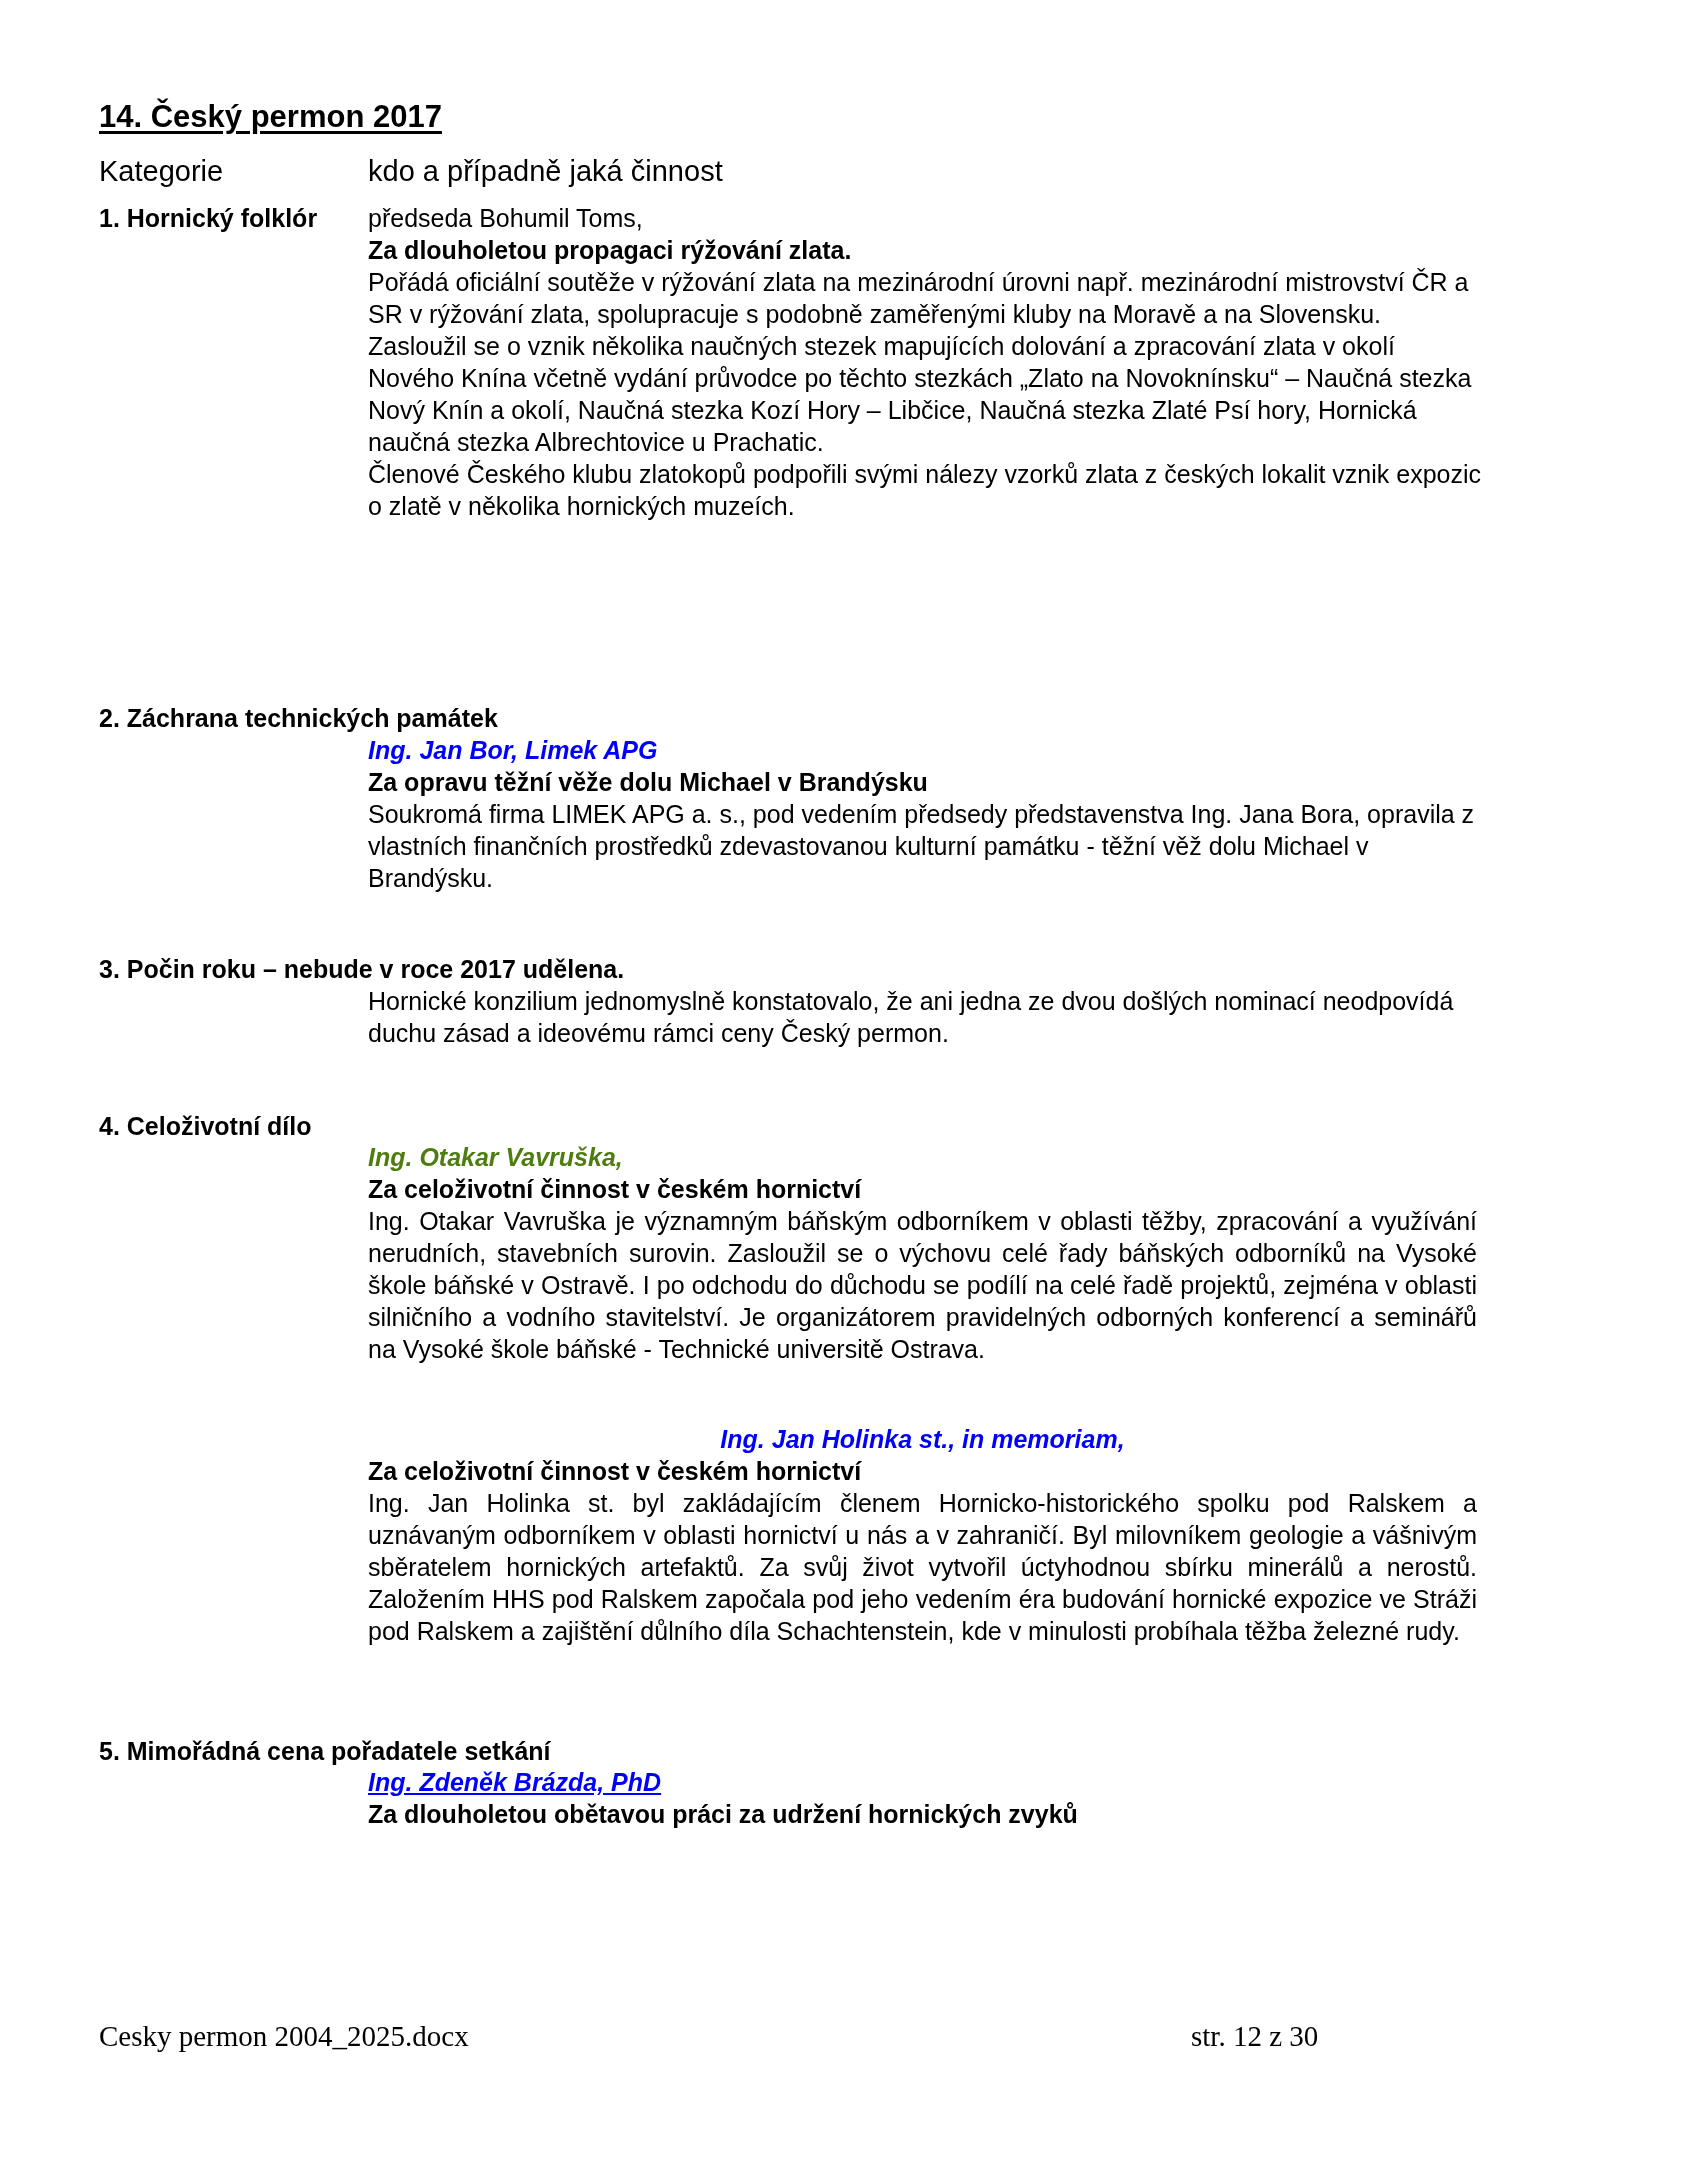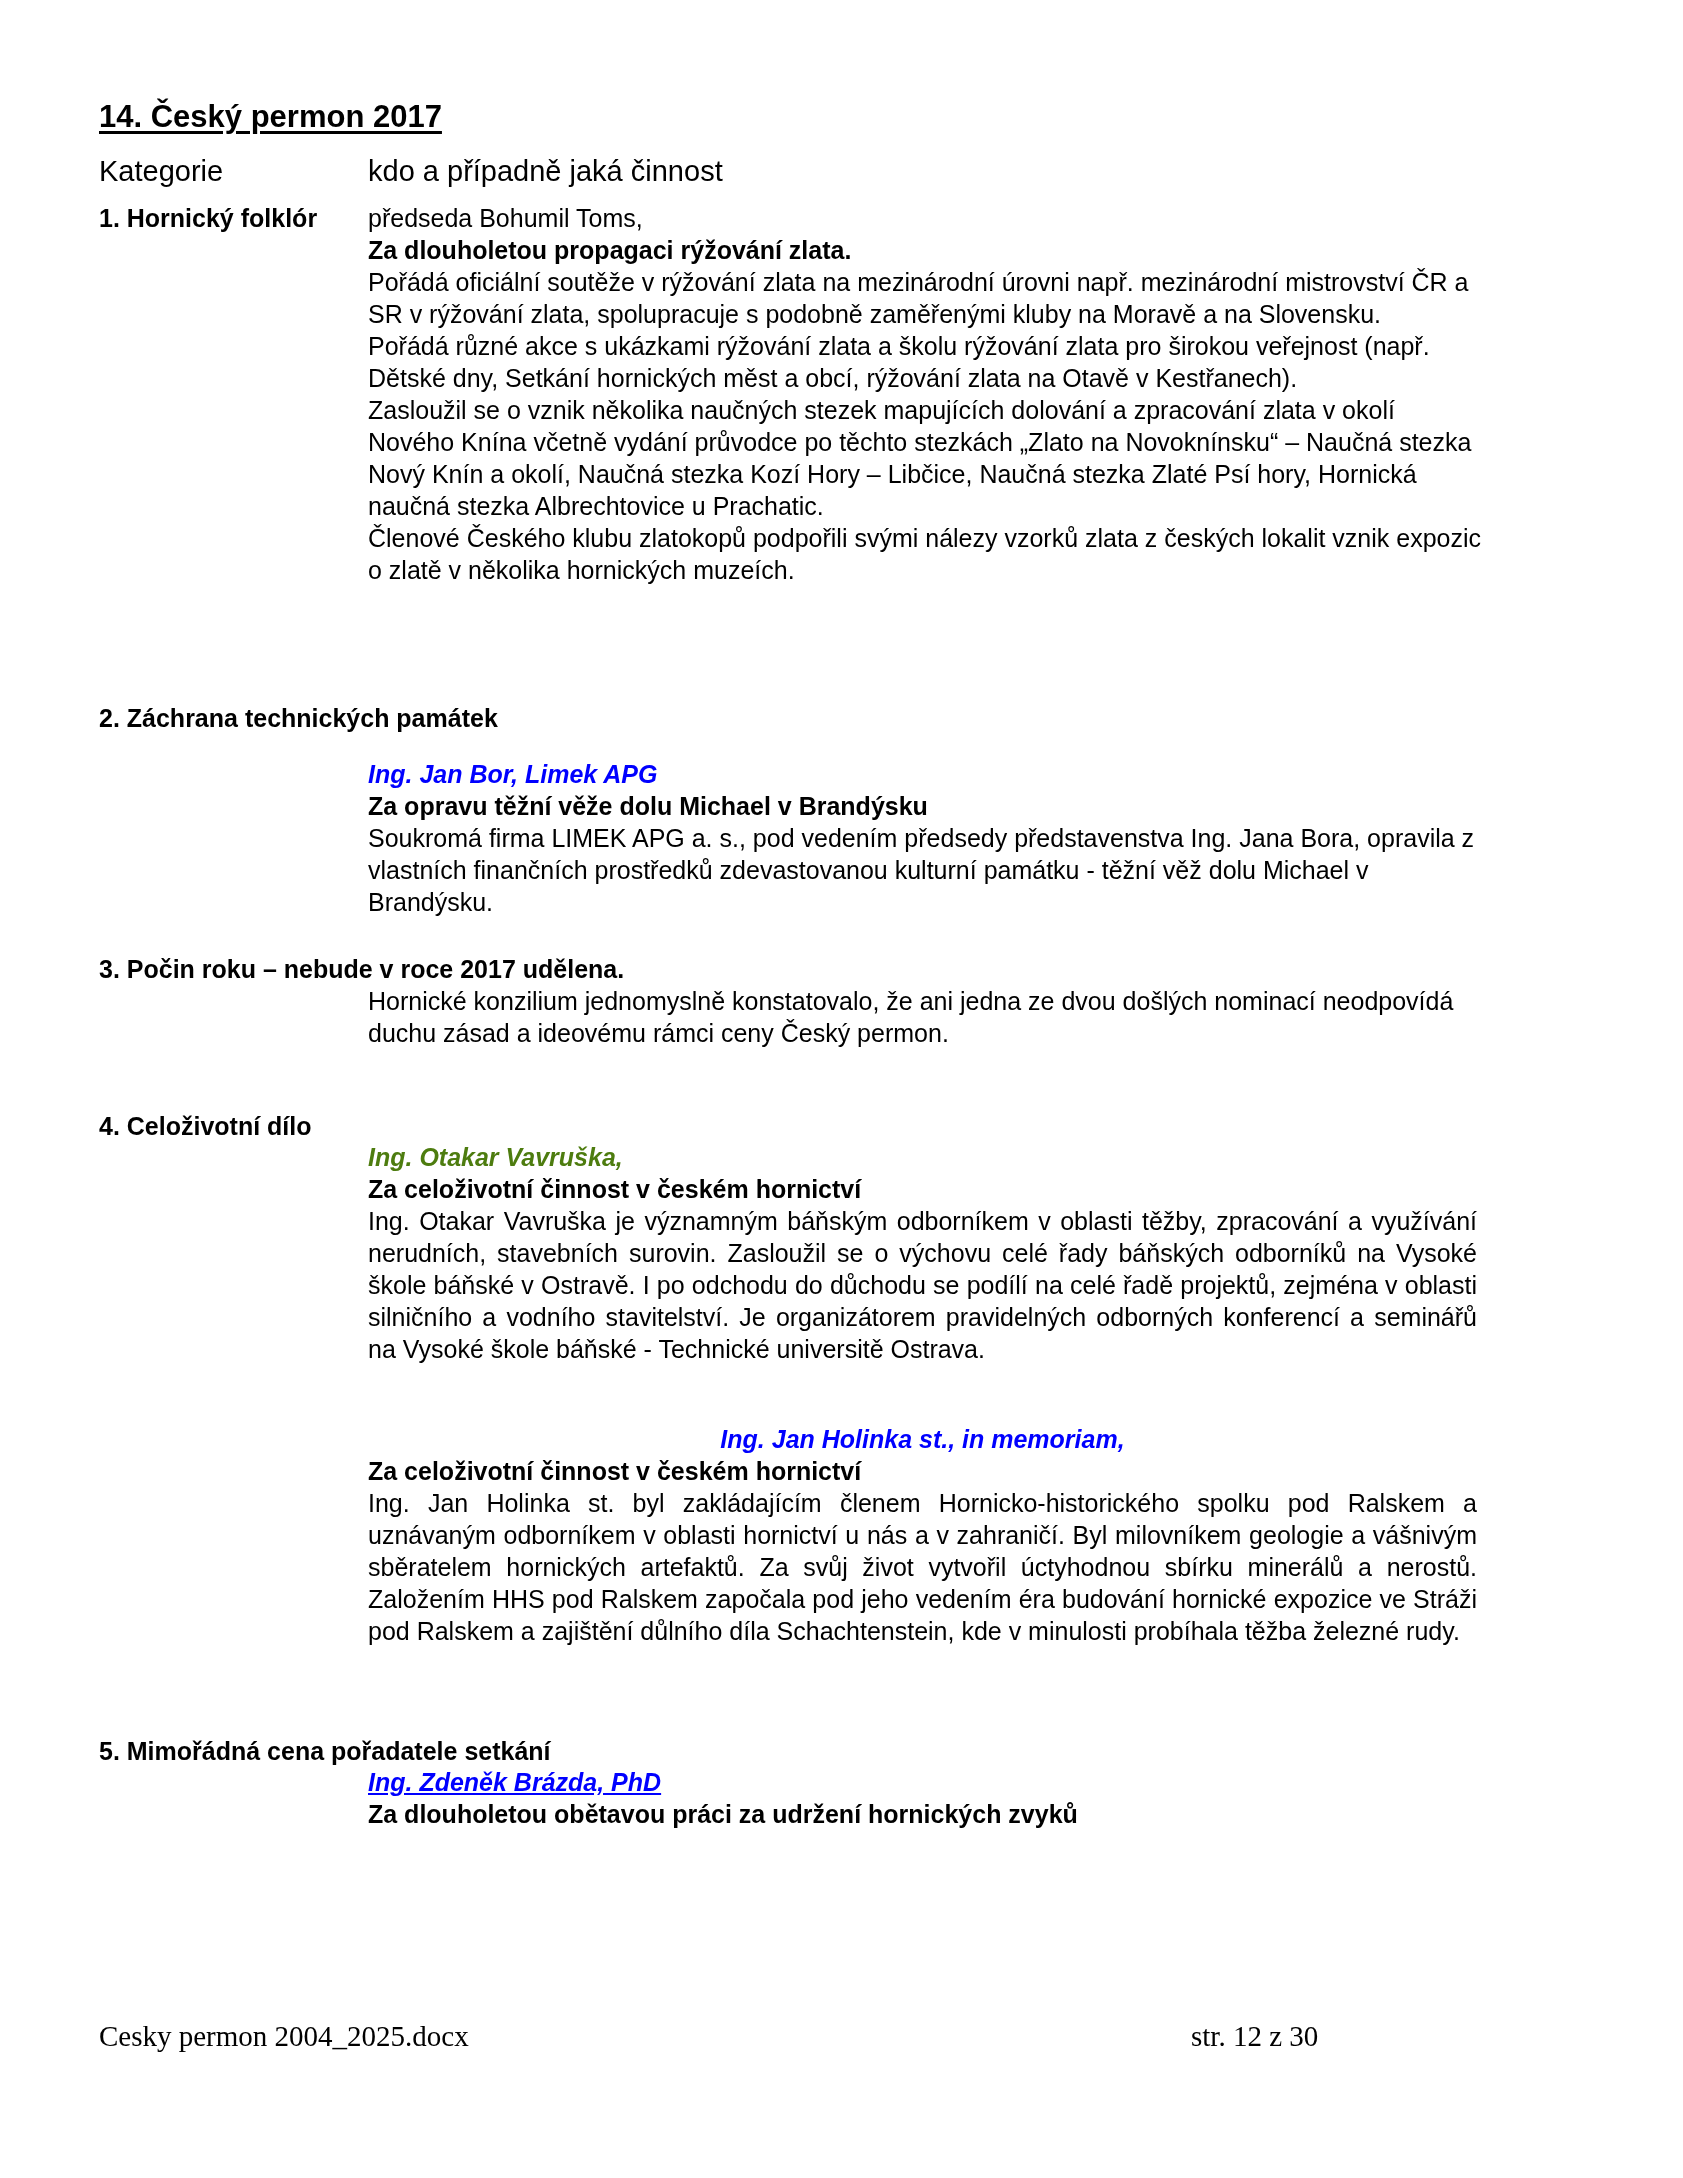--- a/index.html
+++ b/index.html
@@ -24,27 +24,26 @@
   <div class="abs title">14. Český permon 2017</div>
 
   <div class="abs hdr" style="left:99px; top:155px;">Kategorie</div>
   <div class="abs hdr" style="left:368px; top:155px;">kdo a případně jaká činnost</div>
 
   <div class="abs cat" style="top:202px;">1. Hornický folklór</div>
   <div class="abs col" style="top:202px; width:1119px;">
     <div>předseda Bohumil Toms,</div>
     <div class="reason">Za dlouholetou propagaci rýžování zlata.</div>
     <p class="p">Pořádá oficiální soutěže v rýžování zlata na mezinárodní úrovni např. mezinárodní mistrovství ČR a SR v rýžování zlata, spolupracuje s podobně zaměřenými kluby na Moravě a na Slovensku.</p>
-    <p class="p">Pořádá různé akce s ukázkami  rýžování zlata a školu rýžování zlata pro širokou veřejnost (např. Dětské dny, Setkání hornických měst a obcí, rýžování zlata na Otavě v Kestřanech).</p>
     <p class="p">Zasloužil se o vznik několika naučných stezek mapujících dolování a zpracování zlata v okolí Nového Knína včetně vydání průvodce po těchto stezkách „Zlato na Novoknínsku“ – Naučná stezka Nový Knín a okolí, Naučná stezka Kozí Hory – Libčice, Naučná stezka Zlaté Psí hory,  Hornická naučná stezka Albrechtovice u Prachatic.</p>
     <p class="p">Členové Českého klubu zlatokopů podpořili svými nálezy vzorků zlata z českých lokalit vznik expozic o zlatě v několika hornických muzeích.</p>
   </div>
 
   <div class="abs cat" style="top:702px;">2. Záchrana technických památek</div>
-  <div class="abs col" style="top:734px;margin-top:24px;">
+  <div class="abs col" style="top:734px;">
     <div class="name" style="color: rgb(0, 0, 255);">Ing. Jan Bor, Limek APG</div>
     <div class="reason">Za opravu těžní věže dolu Michael v Brandýsku</div>
     <p class="p">Soukromá firma LIMEK APG a. s., pod vedením předsedy představenstva Ing. Jana Bora, opravila z vlastních finančních prostředků zdevastovanou kulturní památku - těžní věž dolu Michael v Brandýsku.</p>
   </div>
 
   <div class="abs cat" style="top:953px;">3. Počin roku – nebude v roce 2017 udělena.</div>
   <div class="abs col" style="top:985px;">
     <p class="p">Hornické konzilium jednomyslně konstatovalo, že ani jedna ze dvou došlých nominací neodpovídá duchu zásad a ideovému rámci ceny Český permon.</p>
   </div>
 

